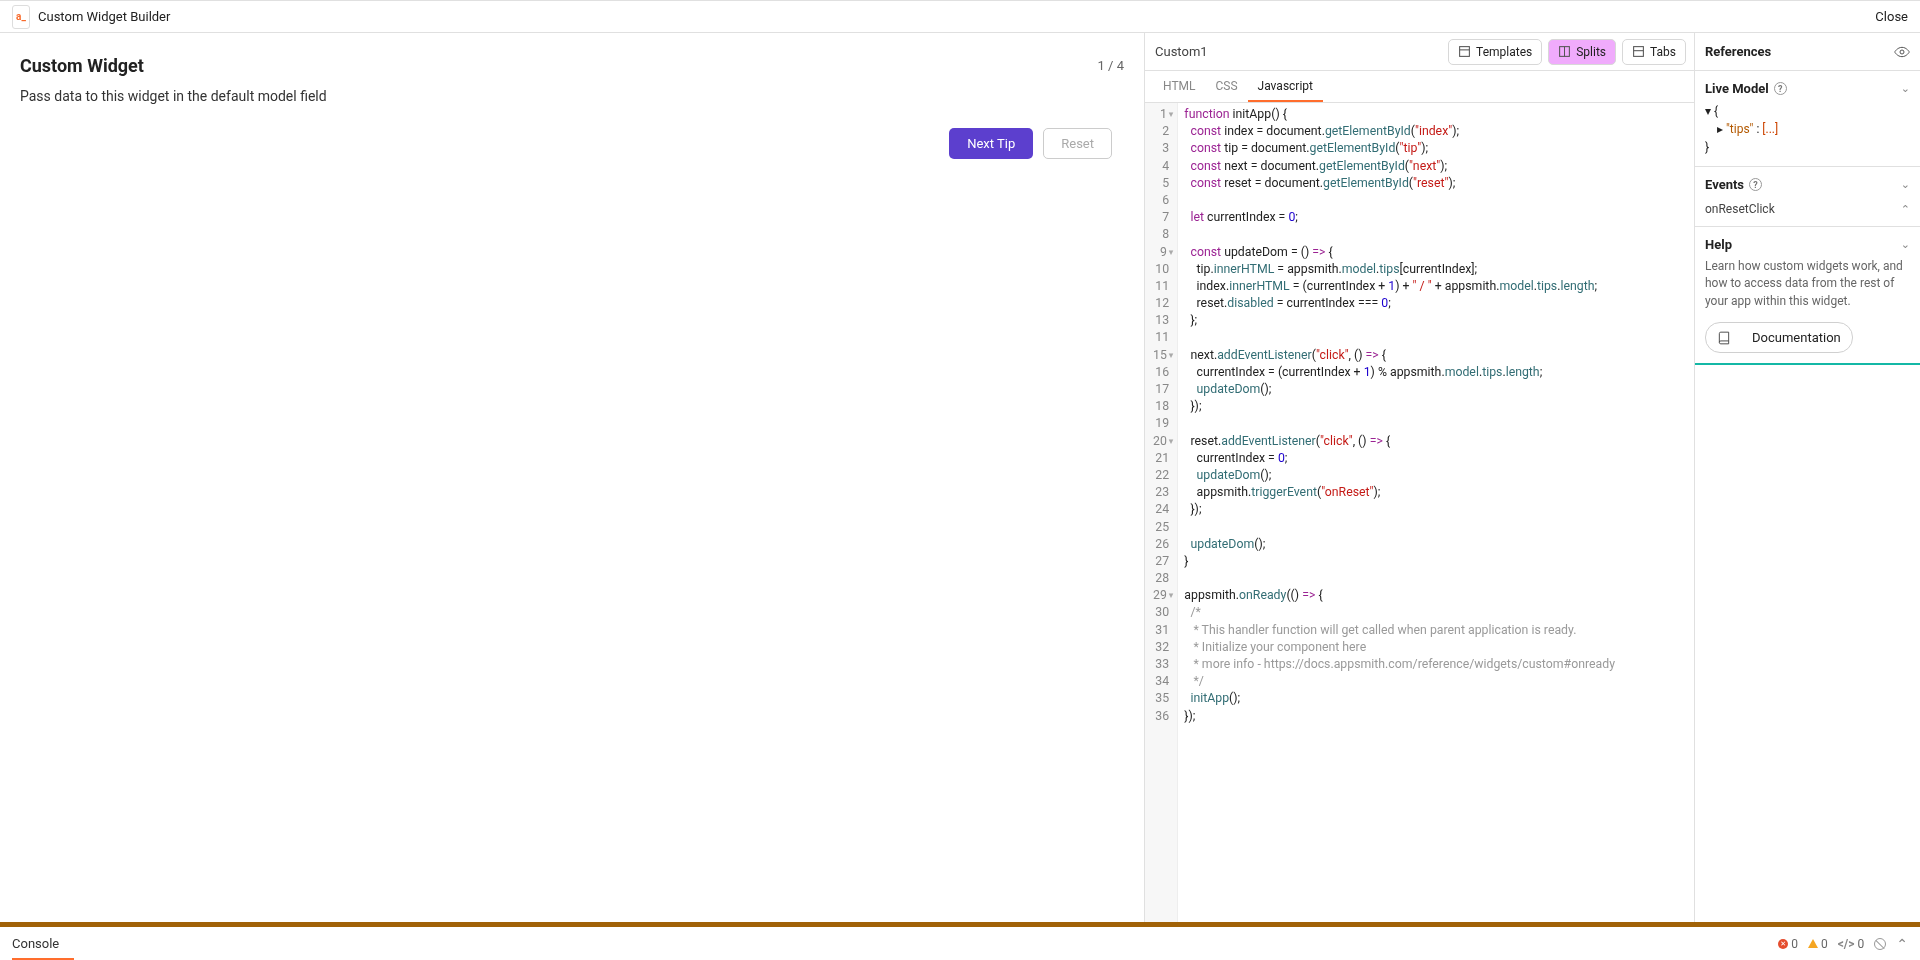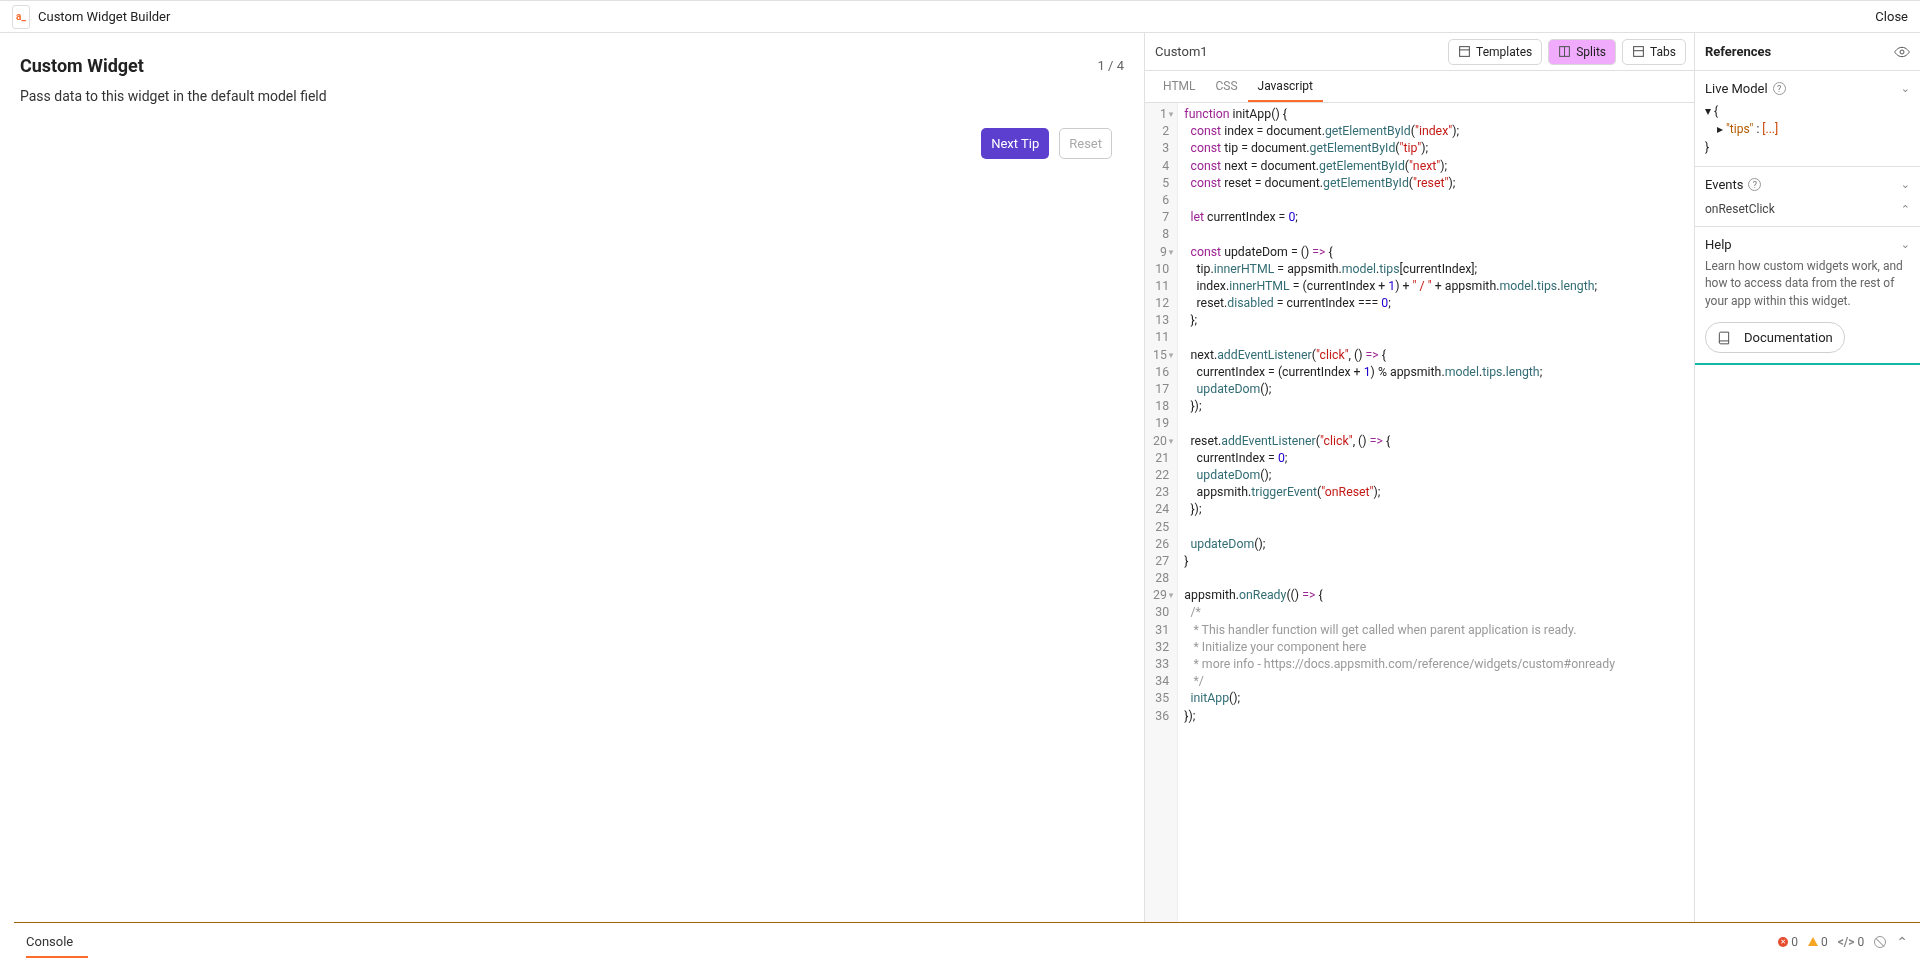--- a/index.html
+++ b/index.html
@@ -9,21 +9,21 @@
 .logo { width:18px; height:24px; border:1px solid #ddd; border-radius:3px; display:flex; align-items:center; justify-content:center; font-size:10px; font-weight:bold; color:#f86a2b; }
 .app-title { font-size:13px; color:#222; }
 .close-btn { font-size:13px; color:#222; cursor:pointer; }
 .main { display:flex; height:calc(100vh - 33px - 38px); }
 .left-panel { flex:1; border-right:1px solid #e0e0e0; padding:22px 20px; display:flex; flex-direction:column; }
 .widget-header { display:flex; justify-content:space-between; align-items:center; margin-bottom:12px; }
 .widget-title { font-size:18px; font-weight:700; }
 .counter { font-size:13px; color:#666; }
 .widget-body { font-size:14px; color:#333; margin-bottom:24px; }
 .widget-actions { display:flex; justify-content:flex-end; gap:10px; padding-right:12px; }
-.btn { padding:7px 9px; border-radius:5px; font-size:13px; cursor:pointer; border:1px solid transparent; }
+.btn { padding:7px 17px; border-radius:5px; font-size:13px; cursor:pointer; border:1px solid transparent; }
 .btn-primary { background:#5c3fce; color:#fff; }
 .btn-secondary { background:#fff; border:1px solid #ccc; color:#aaa; }
 .editor-panel { width:550px; border-right:1px solid #e0e0e0; display:flex; flex-direction:column; }
 .editor-top { height:38px; border-bottom:1px solid #e0e0e0; display:flex; align-items:center; justify-content:space-between; padding:0 8px 0 10px; }
 .editor-name { font-size:13px; color:#444; }
 .view-group { display:flex; gap:6px; }
 .view-btn { display:flex; align-items:center; gap:5px; padding:5px 9px; border:1px solid #d8d8d8; border-radius:5px; background:#fff; font-size:12px; cursor:pointer; }
 .view-btn.active { background:#f0abfc; }
 .view-btn svg { width:13px; height:13px; }
 .tabs-bar { height:32px; border-bottom:1px solid #e0e0e0; display:flex; padding:0 8px; gap:0; }
@@ -41,30 +41,30 @@
 .str { color:#c41a16; }
 .num { color:#1c00cf; }
 .prop { color:#326d74; }
 .cmt { color:#9a9a9a; }
 .arrow { color:#9b2393; }
 .ref-panel { width:225px; display:flex; flex-direction:column; }
 .ref-top { height:38px; border-bottom:1px solid #e0e0e0; display:flex; align-items:center; justify-content:space-between; padding:0 10px; }
 .ref-title { font-size:13px; font-weight:700; }
 .ref-section { border-bottom:1px solid #e0e0e0; padding:10px; }
 .ref-section-header { display:flex; align-items:center; justify-content:space-between; margin-bottom:6px; cursor:pointer; }
-.ref-section-title { font-size:13px; font-weight:400; display:flex; align-items:center; gap:5px; }
+.ref-section-title { font-size:13px; font-weight:700; display:flex; align-items:center; gap:5px; }
 .help-q { width:13px; height:13px; border:1px solid #999; border-radius:50%; display:inline-flex; align-items:center; justify-content:center; font-size:9px; color:#777; }
 .chevron { font-size:11px; color:#888; }
 .json-tree { font-family:"SF Mono",Menlo,Consolas,monospace; font-size:12px; line-height:18px; }
 .json-tree .jk { color:#b35900; }
 .json-tree .jcol { color:#cc4400; }
 .help-text { font-size:12px; color:#666; line-height:1.45; margin-bottom:12px; }
-.doc-btn { display:inline-flex; align-items:center; gap:13px; padding:7px 11px; border:1px solid #d0d0d0; border-radius:15px; font-size:13px; cursor:pointer; }
+.doc-btn { display:inline-flex; align-items:center; gap:21px; padding:7px 11px; border:1px solid #d0d0d0; border-radius:15px; font-size:13px; cursor:pointer; }
 .event-item { font-size:12px; color:#444; display:flex; justify-content:space-between; align-items:center; padding-top:4px; }
-.console-bar { position:fixed; bottom:0; left:14px; right:0; height:38px; border-top:1px solid #a16207; display:flex; align-items:center; justify-content:space-between; padding:0 12px; background:#fff; }
+.console-bar { position:fixed; bottom:0; left:0; right:0; height:38px; border-top:5px solid #a16207; display:flex; align-items:center; justify-content:space-between; padding:0 12px; background:#fff; }
 .console-left { font-size:13px; color:#333; position:relative; }
 .console-left::after { content:""; position:absolute; bottom:-9px; left:0; width:62px; height:2px; background:#ff6d2d; }
 .console-right { display:flex; align-items:center; gap:10px; font-size:12px; color:#666; }
 .stat { display:flex; align-items:center; gap:3px; }
 .dot-err { width:10px; height:10px; background:#e54d2e; border-radius:50%; display:inline-block; color:#fff; font-size:7px; text-align:center; line-height:10px; }
 .dot-warn { width:0; height:0; border-left:5px solid transparent; border-right:5px solid transparent; border-bottom:9px solid #f5a623; display:inline-block; }
 .dot-info { font-weight:bold; color:#888; }
 .dot-block { width:12px; height:12px; border:1.2px solid #999; border-radius:50%; display:inline-block; position:relative; }
 .dot-block::after { content:""; position:absolute; width:12px; height:1.2px; background:#999; transform:rotate(45deg); top:5px; left:-1px; }
 .eye-icon { width:16px; height:16px; }

